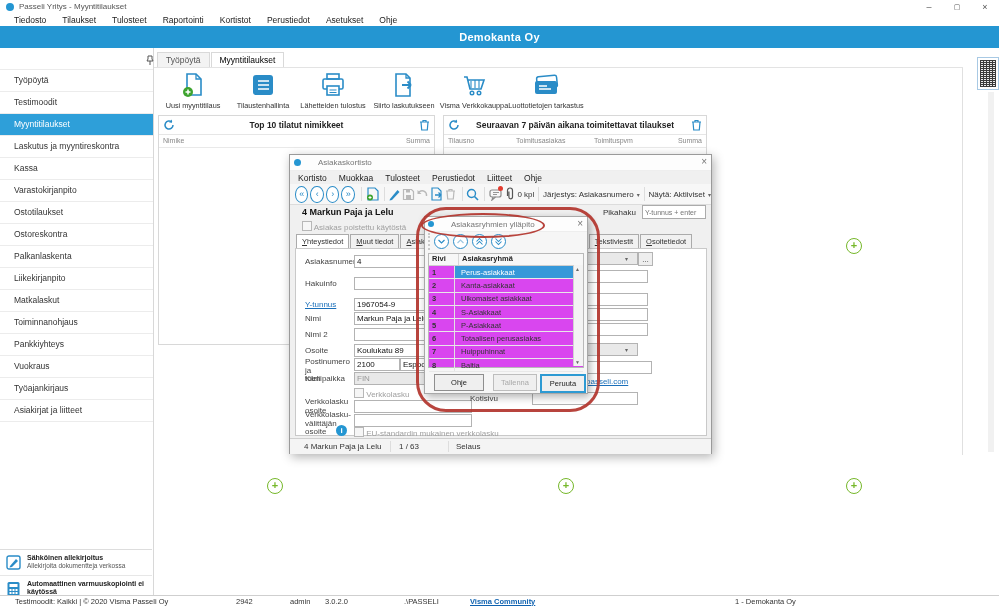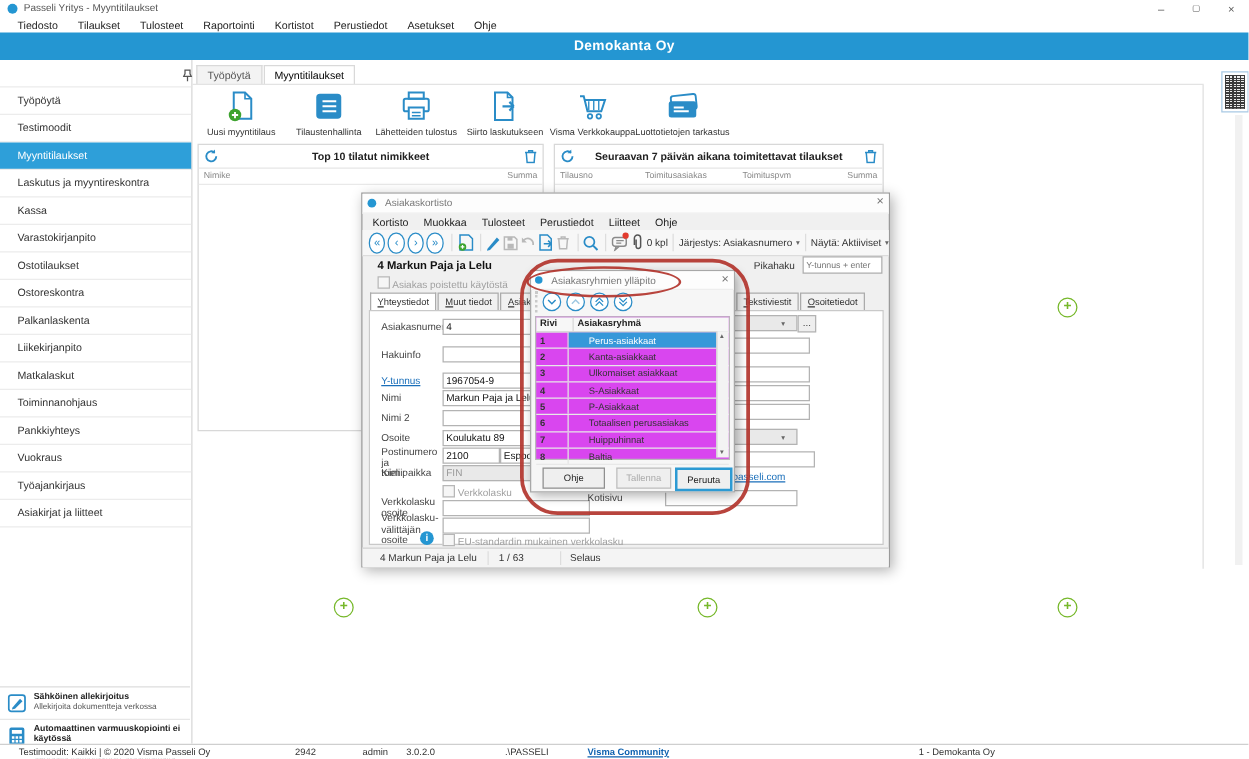--- a/index.html
+++ b/index.html
@@ -56,21 +56,21 @@
   .panel-head{height:18px;border-bottom:1px solid #e6e6e6;display:flex;align-items:center;}
   .panel-title{flex:1;text-align:center;font-weight:bold;font-size:8.5px;color:#222;}
   .icon-btn{width:20px;height:16px;display:flex;align-items:center;justify-content:center;cursor:pointer;}
   .panel-cols{height:12px;border-bottom:1px solid #e9e9e9;position:relative;font-size:7px;color:#888;}
   .pc{position:absolute;top:2px;}
 
   
   .cwin{left:289px;top:154px;width:421px;height:298px;background:#f0f0f0;border:1px solid #9a9a9a;
         box-shadow:2px 3px 10px rgba(0,0,0,.3);}
   .cwin .tbar{position:absolute;left:0;top:0;width:100%;height:15px;background:#fdfdfd;display:flex;align-items:center;border-bottom:1px solid #eee;}
-  .cwin .tbar .ttl{font-size:8px;color:#777;margin-left:2px;}
+  .cwin .tbar .ttl{font-size:8px;color:#777;margin-left:12px;}
   .cwin .tbar .x{position:absolute;right:4px;top:1px;color:#777;font-size:10px;cursor:pointer;}
   .cmenu{position:absolute;left:2px;top:16px;height:13px;display:flex;align-items:center;}
   .cmenu-item{padding:0 6px;font-size:8.5px;color:#222;cursor:pointer;}
   .ctoolbar{position:absolute;left:0;top:29px;width:100%;height:21px;background:#f7f7f7;border-bottom:1px solid #dcdcdc;display:flex;align-items:center;padding-left:5px;box-sizing:border-box;}
   .cbtn{width:15px;height:15px;border:1px solid #2a8cc7;border-radius:50%;color:#2a8cc7;font-size:9px;display:flex;align-items:center;justify-content:center;margin-right:2px;cursor:pointer;background:#fff;}
   .tsep{width:1px;height:14px;background:#ddd;margin:0 4px;}
   .ticon{width:16px;height:16px;display:flex;align-items:center;justify-content:center;margin-right:1px;cursor:pointer;position:relative;}
   .tlabel{font-size:8px;color:#333;white-space:nowrap;cursor:pointer;}
   .caret{font-size:6px;color:#666;margin-left:3px;}
   .badge{position:absolute;top:0;right:0;width:5px;height:5px;border-radius:50%;background:#e23b2e;}
@@ -105,21 +105,21 @@
   .gdlg .ttl{font-size:7.5px;color:#8a8a8a;margin-left:3px;}
   .gdlg .x{position:absolute;right:4px;top:0;color:#888;font-size:9px;cursor:pointer;}
   .gtool{position:absolute;left:3px;top:16px;height:17px;display:flex;align-items:center;border-left:2px dotted #c9c9c9;padding-left:4px;}
   .gcirc{width:13px;height:13px;border:1px solid #2a8cc7;border-radius:50%;display:flex;align-items:center;justify-content:center;margin-right:4px;background:#fff;cursor:pointer;}
   .grid{position:absolute;left:3px;top:36px;width:154px;height:113px;background:#d946ef;border:1px solid #b9b9b9;}
   .ghead{height:11px;border-bottom:1px solid #cfcfcf;display:flex;font-weight:bold;font-size:7.5px;color:#222;background:#f7f7f7;}
   .ghead .c1{width:26px;padding-left:3px;border-right:1px solid #d7d7d7;}
   .ghead .c2{flex:1;padding-left:3px;}
   .drow{height:12.3px;display:flex;border-bottom:1px solid #e8e8e8;font-size:7.5px;align-items:center;cursor:pointer;}
   .drow .dnum{width:26px;padding-left:3px;font-weight:bold;border-right:1px solid #e3e3e3;height:100%;display:flex;align-items:center;box-sizing:border-box;}
-  .drow .dname{flex:1;padding-left:16px;height:100%;display:flex;align-items:center;margin-right:2px;}
+  .drow .dname{flex:1;padding-left:6px;height:100%;display:flex;align-items:center;margin-right:2px;}
   .drow.selected .dname{background:#3698d9;color:#fff;}
   .gscroll{position:absolute;right:0;top:11px;width:9px;height:101px;border-left:1px solid #d2d2d2;background:#f3f3f3;font-size:5px;color:#666;text-align:center;}
   .gscroll .up{position:absolute;top:1px;left:1px;}
   .gscroll .dn{position:absolute;bottom:1px;left:1px;}
   .gbtn{position:absolute;top:157px;height:15px;background:#efefef;border:1px solid #8f8f8f;font-size:7.5px;color:#222;display:flex;align-items:center;justify-content:center;cursor:pointer;font-family:"Liberation Sans",sans-serif;}
   .gbtn.disabled{color:#aaa;border-color:#bdbdbd;}
   .gbtn.primary{border:2px solid #2d9ad3;}
 
   
   .anno-rect{position:absolute;left:126px;top:52px;width:178px;height:199px;border:3px solid rgba(178,52,44,.92);border-radius:30px;z-index:9;pointer-events:none;}

